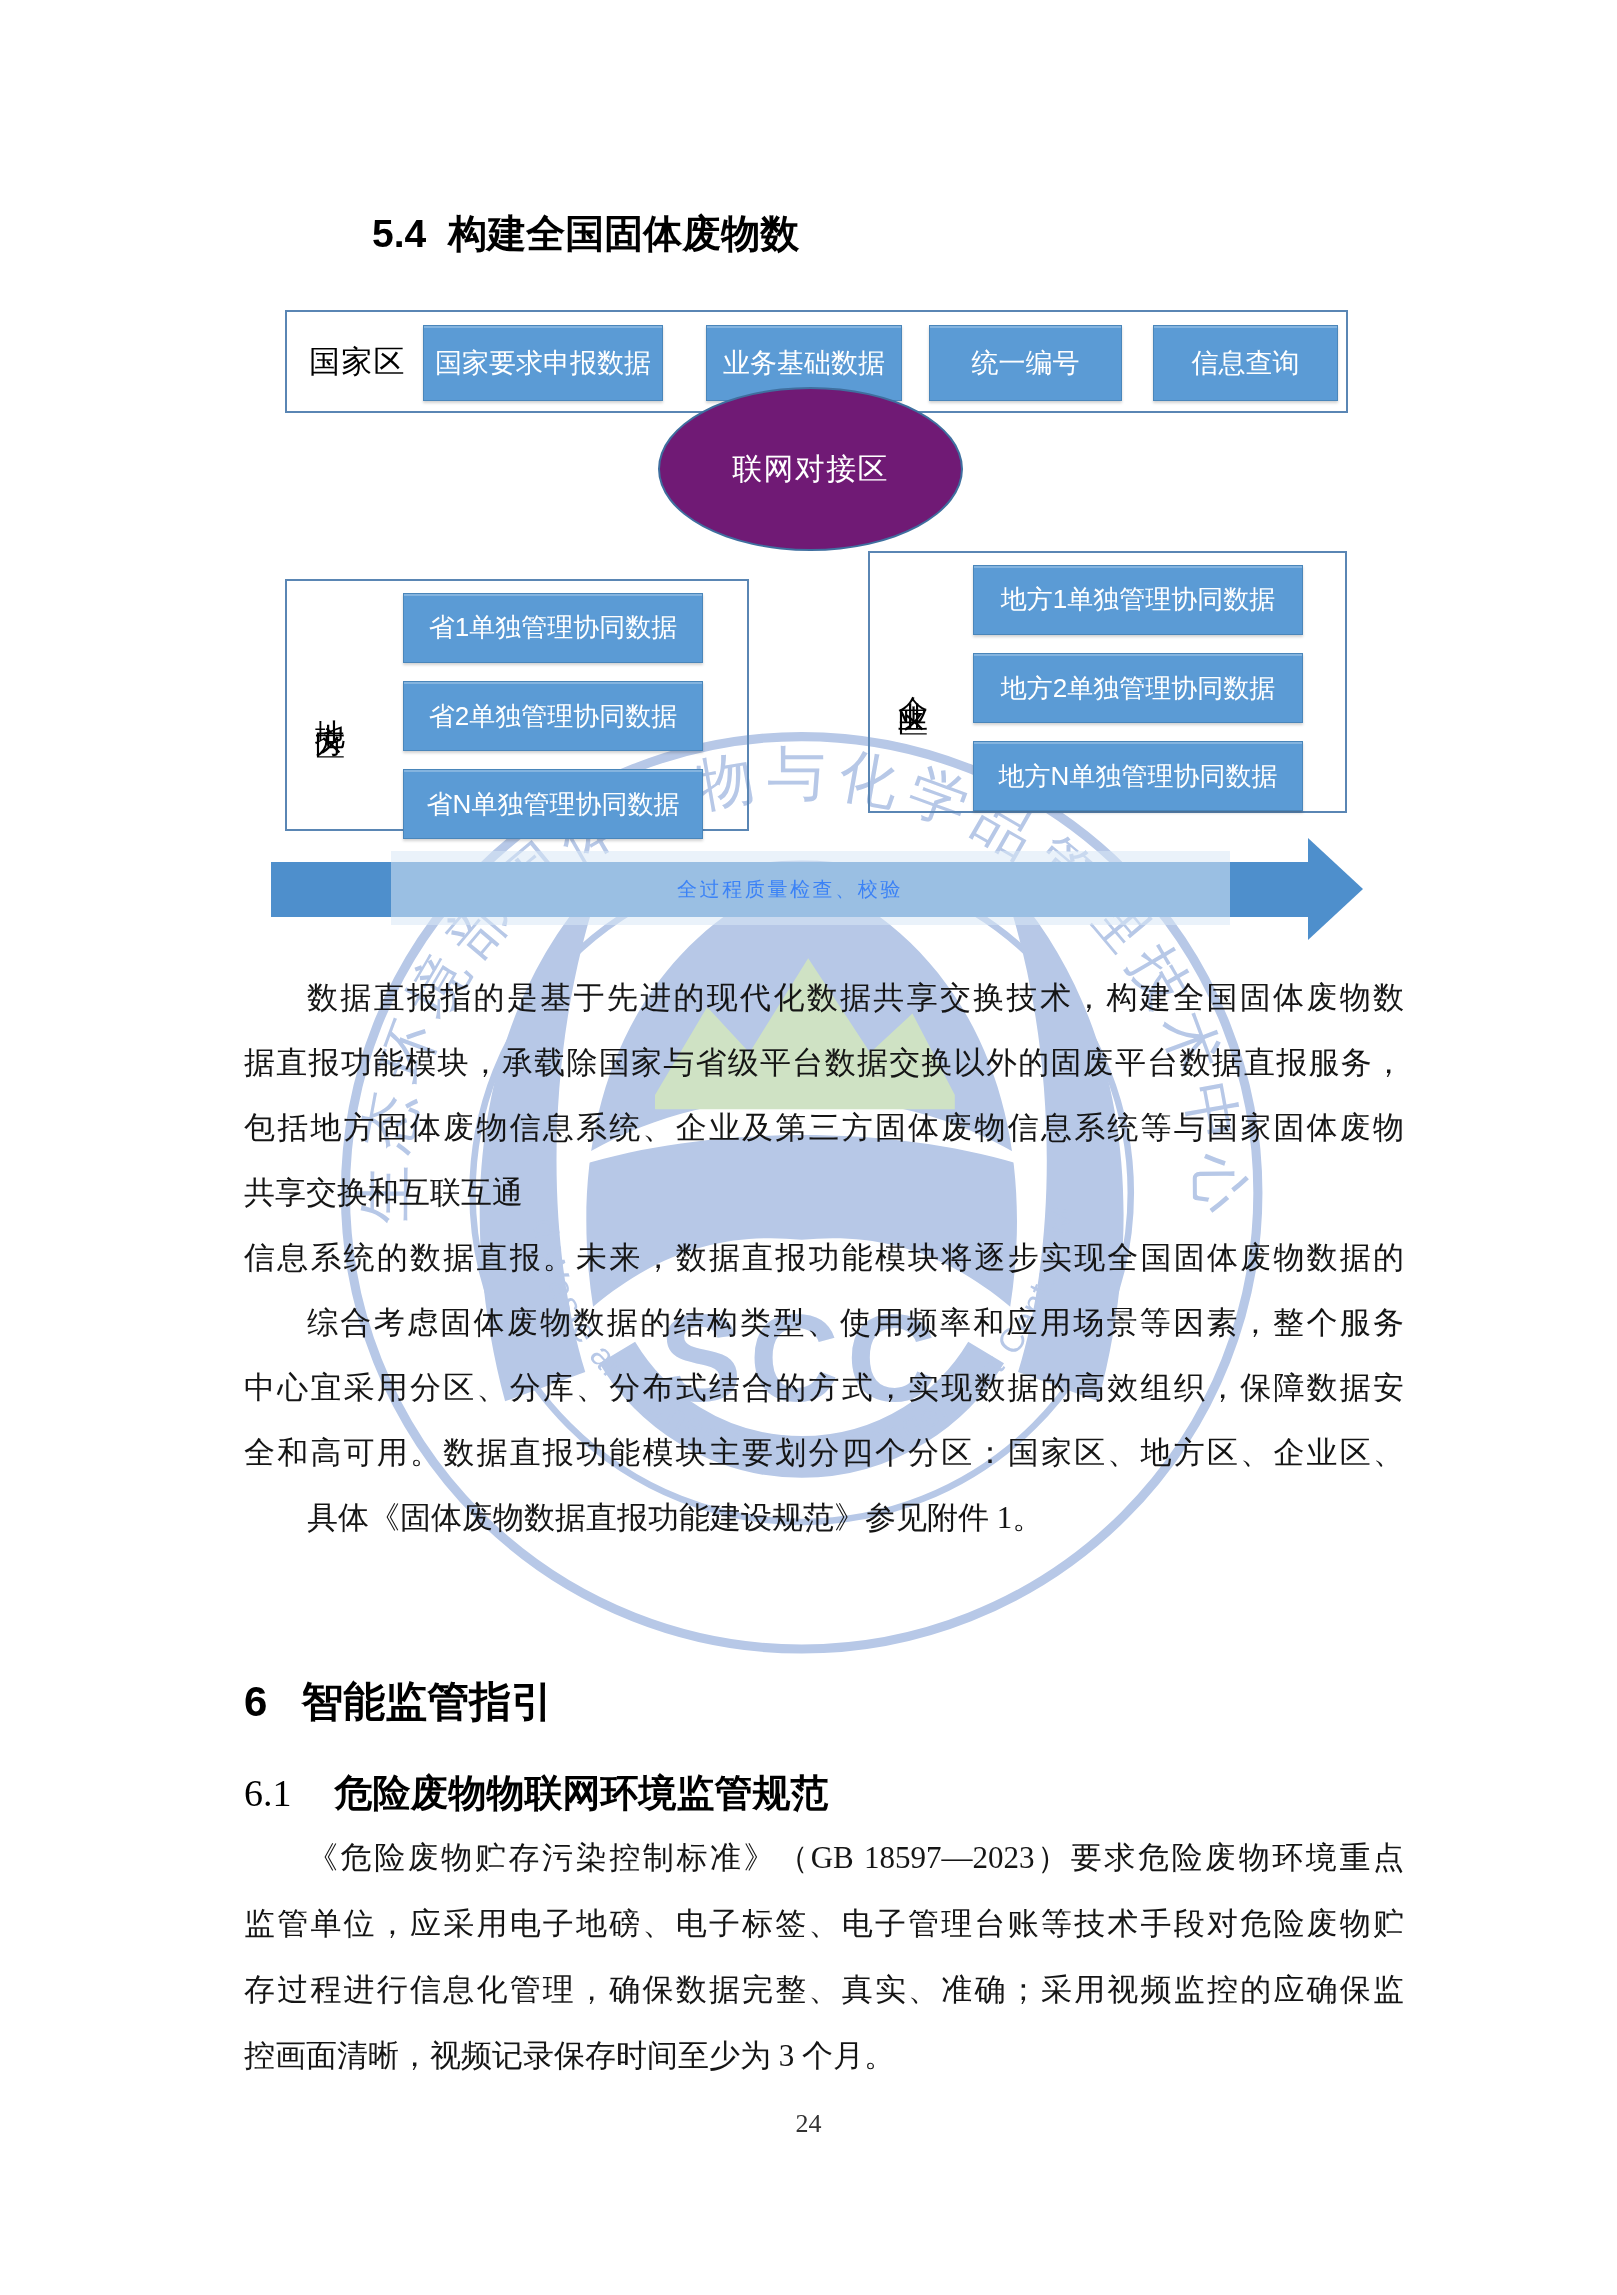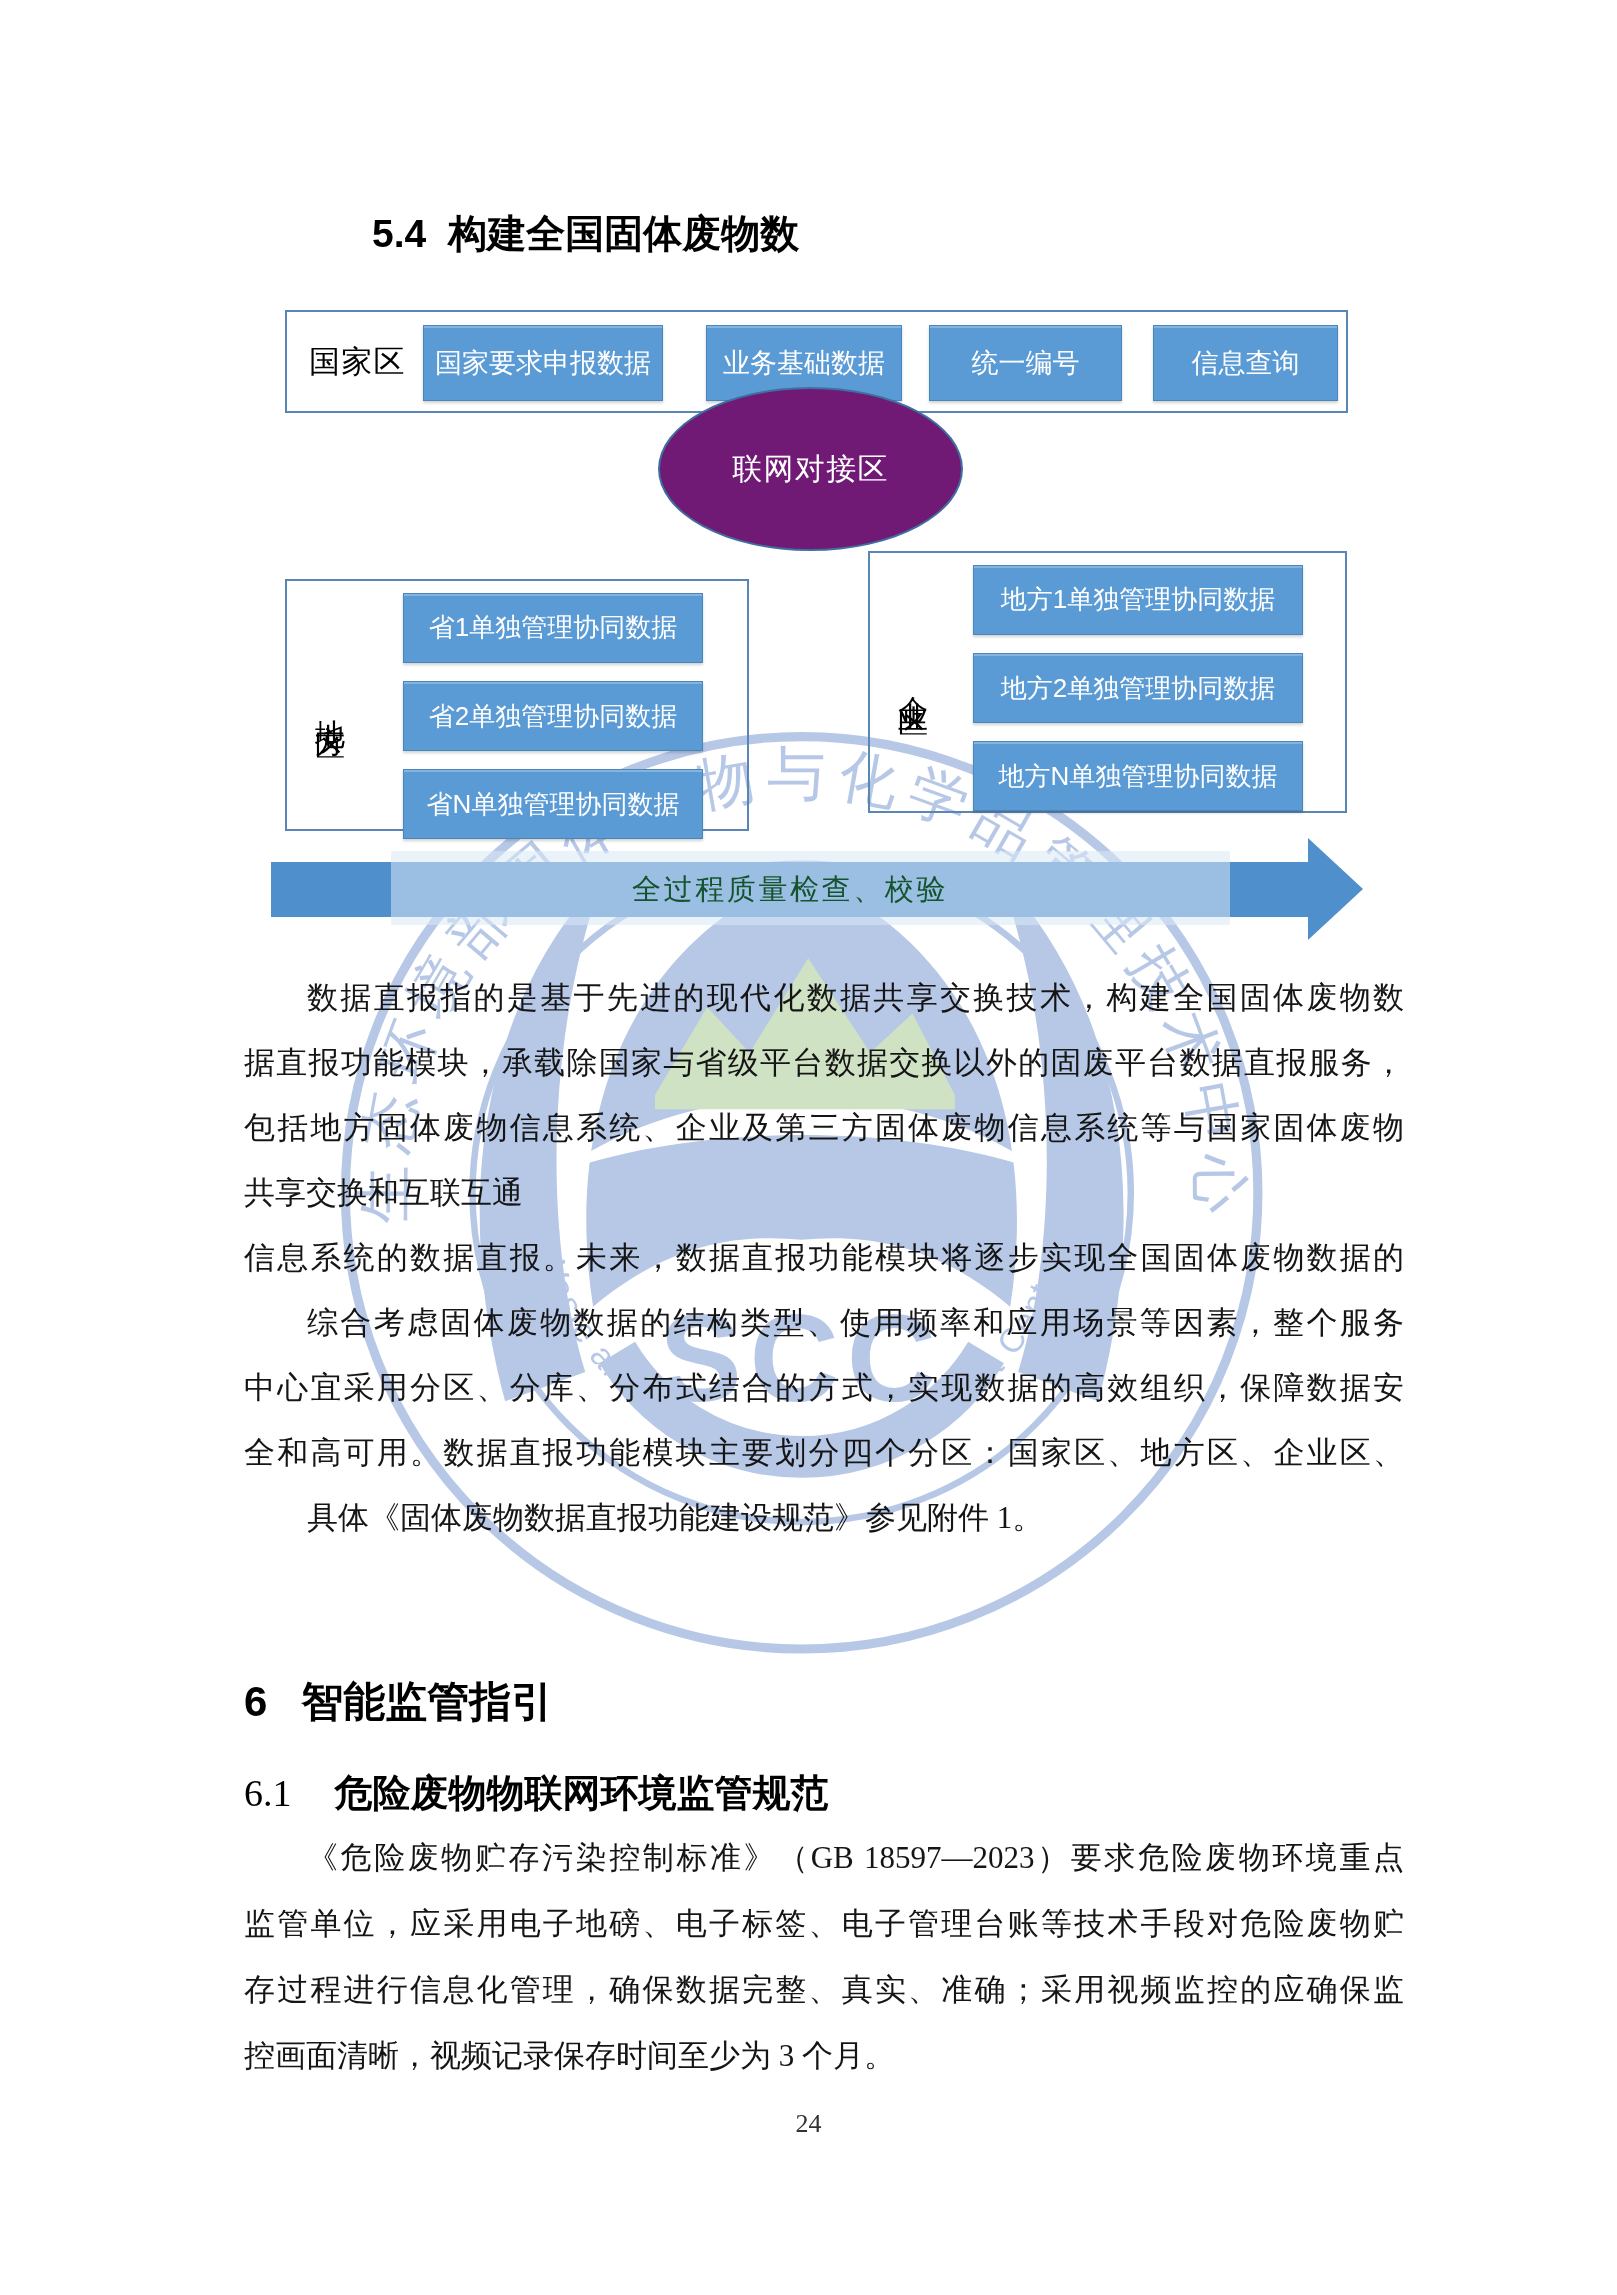--- a/index.html
+++ b/index.html
@@ -74,21 +74,21 @@
     border-bottom:51px solid transparent;
     border-left:55px solid #4e8fcc;
   }
   .arrow-overlay{
     left:391px;top:851px;width:839px;height:74px;
     background:rgba(216,232,246,0.55);z-index:3;
   }
   .arrow-label{
     left:271px;top:862px;width:1038px;height:55px;z-index:4;
     display:flex;align-items:center;justify-content:center;
-    color:#14532d;font-size:29px;font-family:"Liberation Sans","DejaVu Sans",sans-serif;
+    color:#3b82f6;font-size:20px;font-family:"Liberation Sans","DejaVu Sans",sans-serif;
     letter-spacing:2.6px;white-space:nowrap;
   }
   
   .textblock{left:244px;width:1160px;z-index:2;}
   .tb1{top:965px;}
   .tb2{top:1825px;}
   .line{
     height:65px;line-height:65px;font-size:31px;color:#151515;
     text-align:left;white-space:nowrap;
   }

